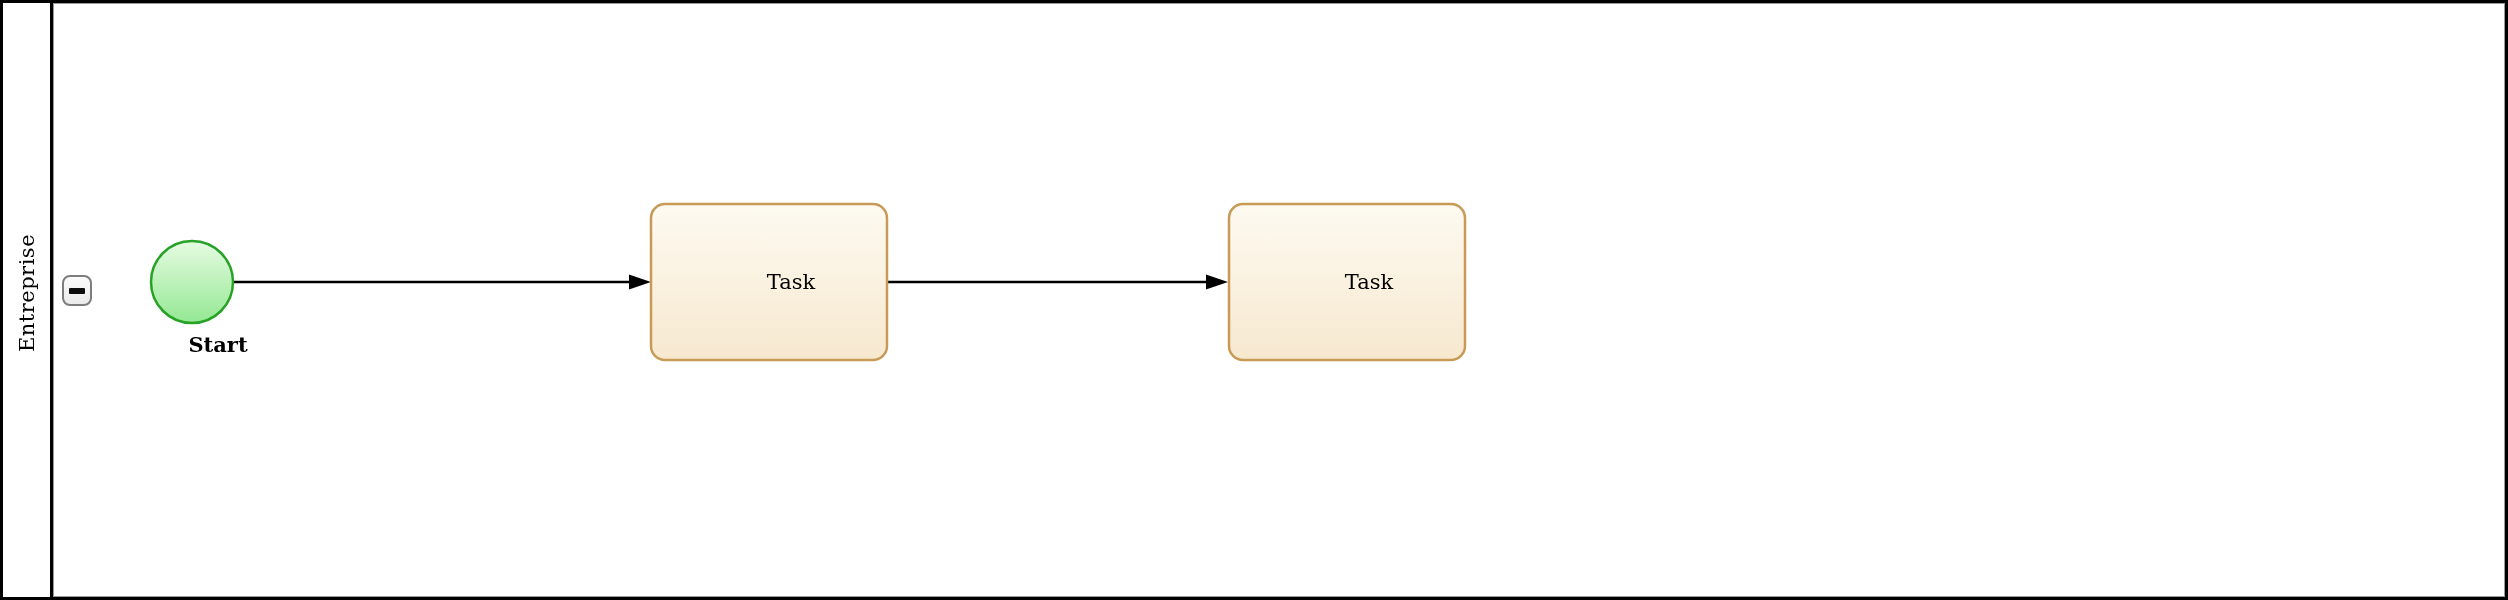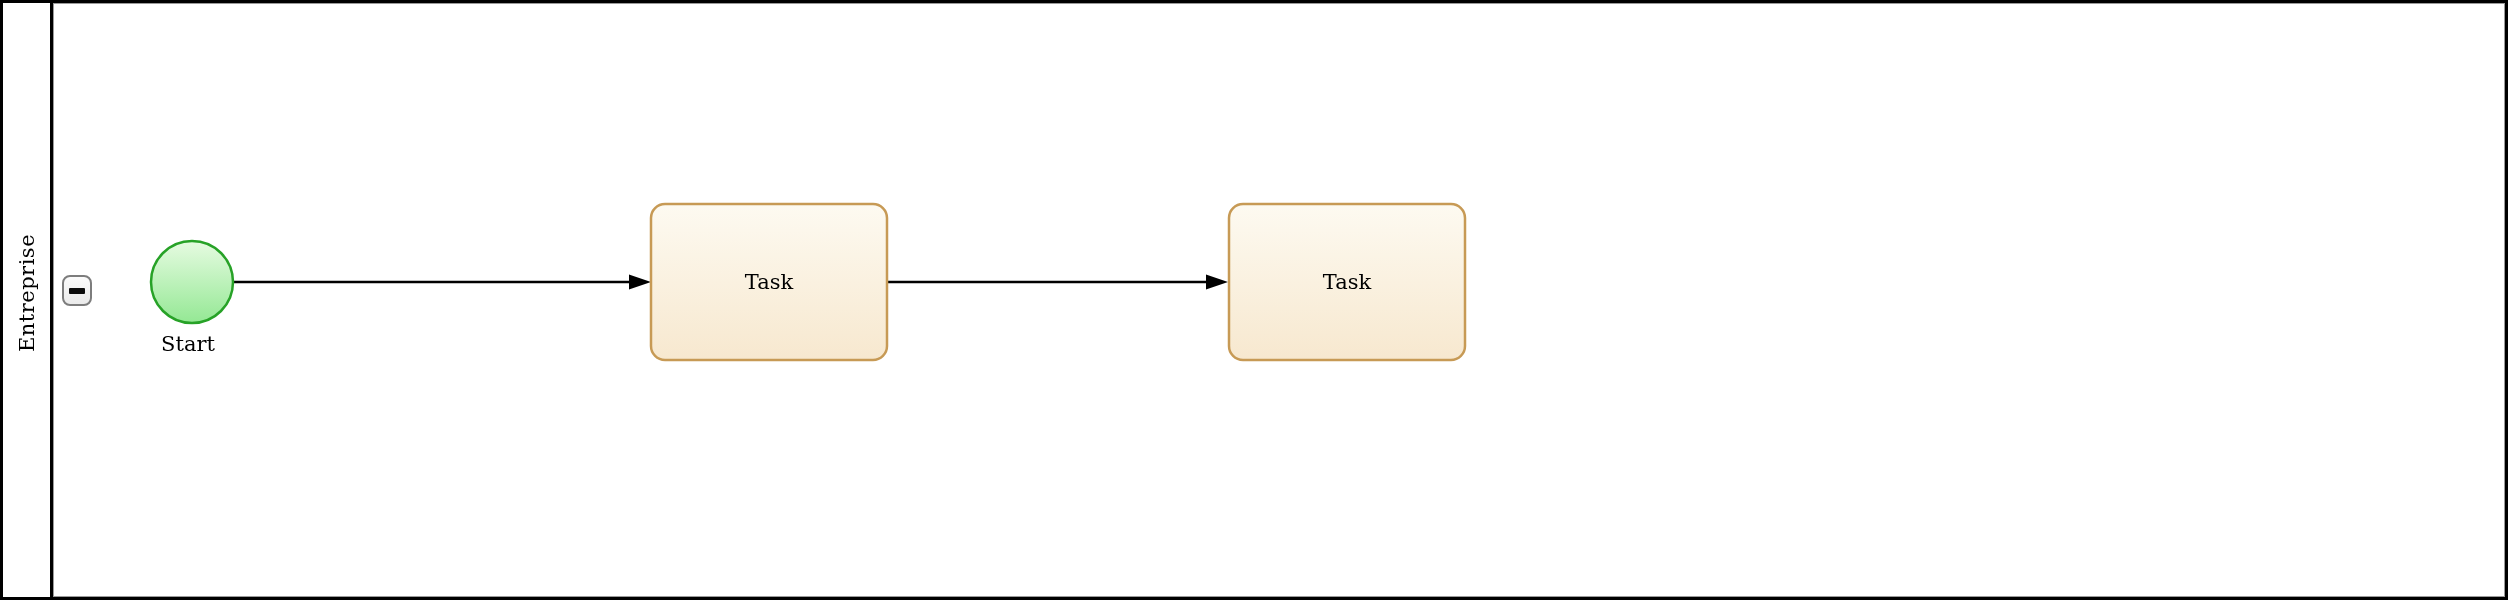--- a/index.html
+++ b/index.html
@@ -69,24 +69,25 @@
   }
   .shape-label {
     position: absolute;
     font-size: 21px;
     color: #000000;
     display: flex;
     align-items: center;
     justify-content: center;
     text-align: left;
     pointer-events: none;
+    margin-left: 22px;
   }
   .task1-label { left: 651px; top: 204px; width: 236px; height: 156px; }
   .task2-label { left: 1229px; top: 204px; width: 236px; height: 156px; }
-  .start-label { left: 108px; top: 331px; width: 160px; height: 26px; }
+  .start-label { left: 116px; top: 331px; width: 160px; height: 26px; font-weight: bold; }
 </style>
 </head>
 <body>
 
 <div class="canvas">
 
   <div class="pool"></div>
 
   <div class="label-band"></div>
   <div class="pool-label">Entreprise</div>

